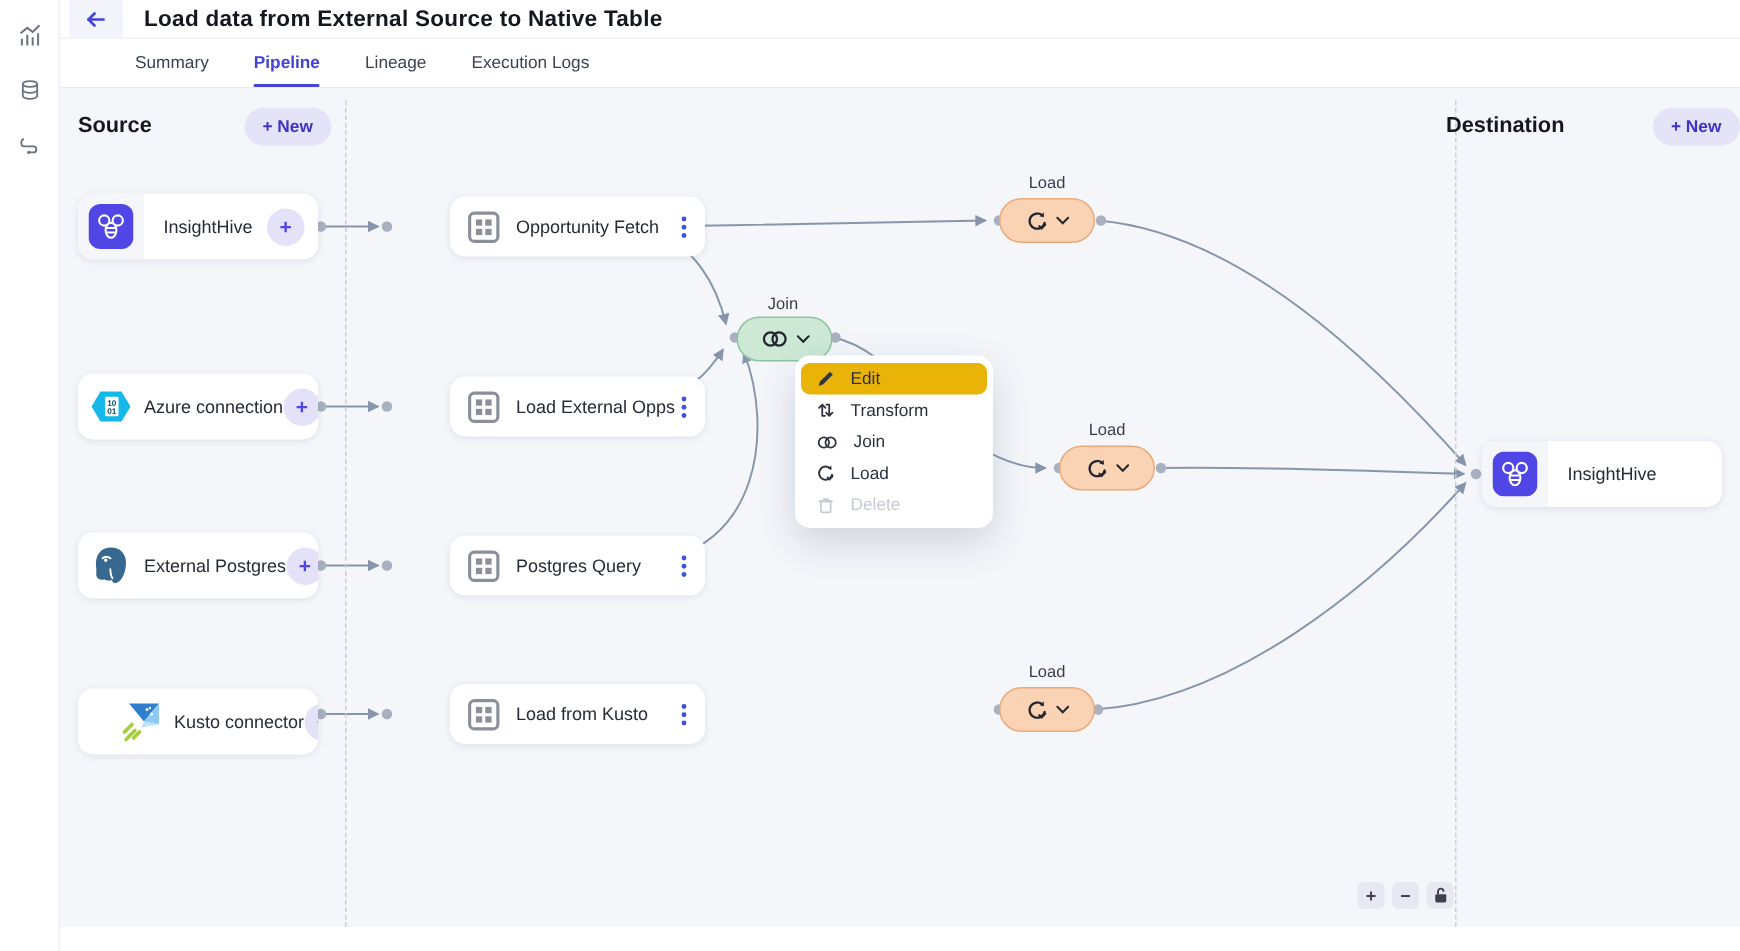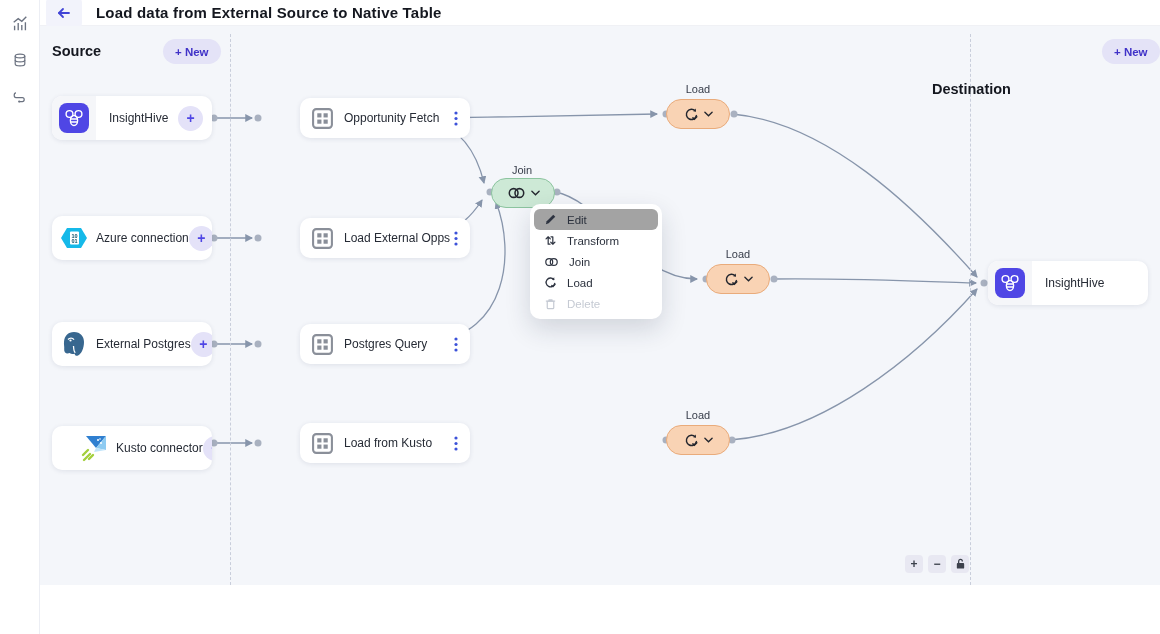--- a/index.html
+++ b/index.html
@@ -45,21 +45,21 @@
   .pill { position:absolute; width:64px; height:30px; border-radius:15px; display:flex; align-items:center; justify-content:center; gap:5px; cursor:pointer; }
   .pill-join { background:#cde9d6; border:1px solid #8cc49f; }
   .pill-load { background:#f9d3b4; border:1px solid #e9ab7b; }
   .pill-label { position:absolute; width:64px; text-align:center; font-size:11px; color:#363c49; }
 
   .dest-card { width:160px; height:44px; }
 
   
   .menu { position:absolute; left:490px; top:178px; width:132px; background:#fff; border-radius:10px; box-shadow:0 10px 26px rgba(25,35,65,.16); padding:5px 4px; z-index:20; }
   .menu-item { height:21px; display:flex; align-items:center; gap:10px; padding:0 10px; border-radius:6px; font-size:11.5px; color:#2b313d; cursor:pointer; }
-  .menu-item.hl { background:#a3a3a3; }
+  .menu-item.hl { background:#eab308; }
   .menu-item.disabled { color:#c5cad3; }
 
   
   .zoomctl { position:absolute; left:865px; top:529px; display:flex; gap:5px; }
   .zbtn { width:18px; height:18px; border-radius:4px; background:#e8e8f2; color:#3c414c; font-size:12px; font-weight:700; display:flex; align-items:center; justify-content:center; cursor:pointer; }
 </style>
 </head>
 <body>
 
 <div class="app">
@@ -91,20 +91,26 @@
     <div class="hdr">
       <div class="back-btn">
         <svg width="16" height="16" viewBox="0 0 16 16" fill="none" stroke="#4144d6" stroke-width="1.8" stroke-linecap="round" stroke-linejoin="round">
           <path d="M13 8H3"></path>
             <path d="M7 4L3 8l4 4"></path>
         </svg>
       </div>
       <div class="title">Load data from External Source to Native Table</div>
     </div>
 
+    <div class="tabs">
+      <div class="tab">Summary</div>
+      <div class="tab active">Pipeline</div>
+      <div class="tab">Lineage</div>
+      <div class="tab">Execution Logs</div>
+    </div>
 
     <div class="canvas">
 
       <svg class="edges" width="1120" height="559" viewBox="0 0 1120 559">
         <defs>
           <marker id="arr" markerWidth="7" markerHeight="7" refX="5.2" refY="3" orient="auto">
             <path d="M0,0 L6,3 L0,6 Z" fill="#8795ab"></path>
           </marker>
         </defs>
         <g stroke="#8795ab" stroke-width="1.3" fill="none">
@@ -144,21 +150,21 @@
             <circle cx="692" cy="414" r="3.5"></circle>
           <circle cx="944" cy="257" r="3.5"></circle>
         </g>
       </svg>
 
       <div class="dashline" style="left:190px;"></div>
       <div class="dashline" style="left:930px;"></div>
 
       <div class="sec-head" style="left:12px; top:17px;">Source</div>
       <div class="new-btn" style="left:123px; top:13px;">+ New</div>
-      <div class="sec-head" style="left:892px; top:17px;margin-top:38px;">Destination</div>
+      <div class="sec-head" style="left:924px; top:17px;">Destination</div>
       <div class="new-btn" style="left:1062px; top:13px;">+ New</div>
 
       <div class="card src-card" style="left:12px; top:70px;">
         <div class="icon-cell">
           <svg width="30" height="30" viewBox="0 0 30 30">
               <rect width="30" height="30" rx="8" fill="#4f46e5"></rect>
             <g stroke="#fff" stroke-width="1.4" fill="none">
               <circle cx="10.5" cy="11" r="3.4"></circle>
                 <circle cx="19.5" cy="11" r="3.4"></circle>
               <ellipse cx="15" cy="17.5" rx="3.6" ry="5"></ellipse>

